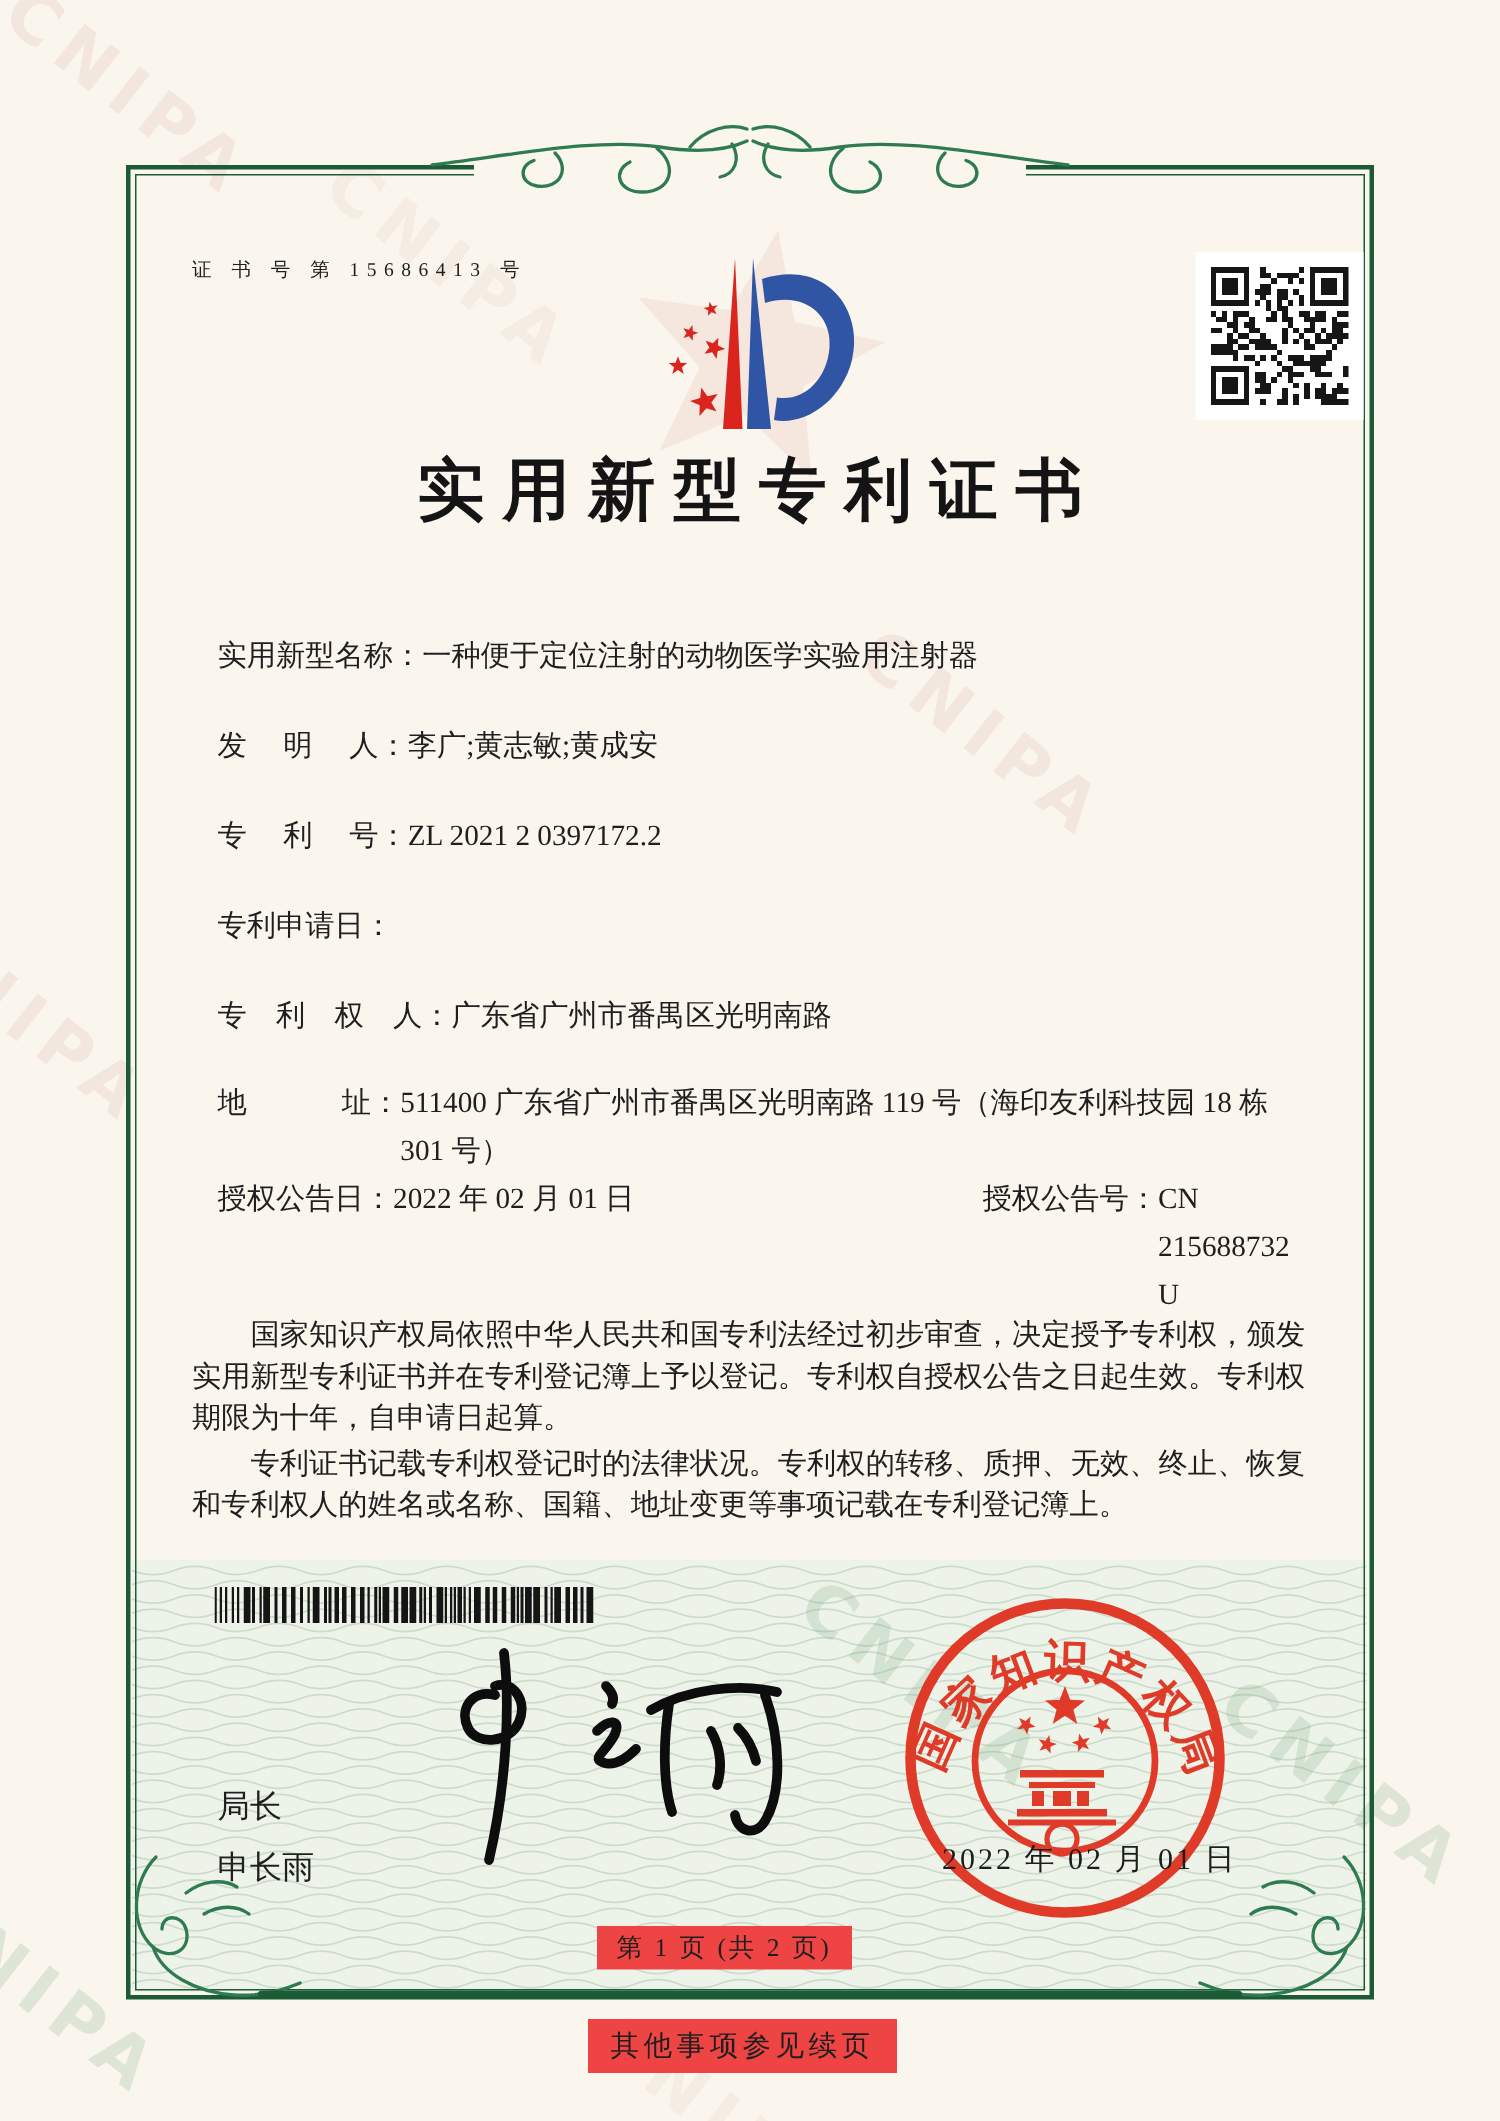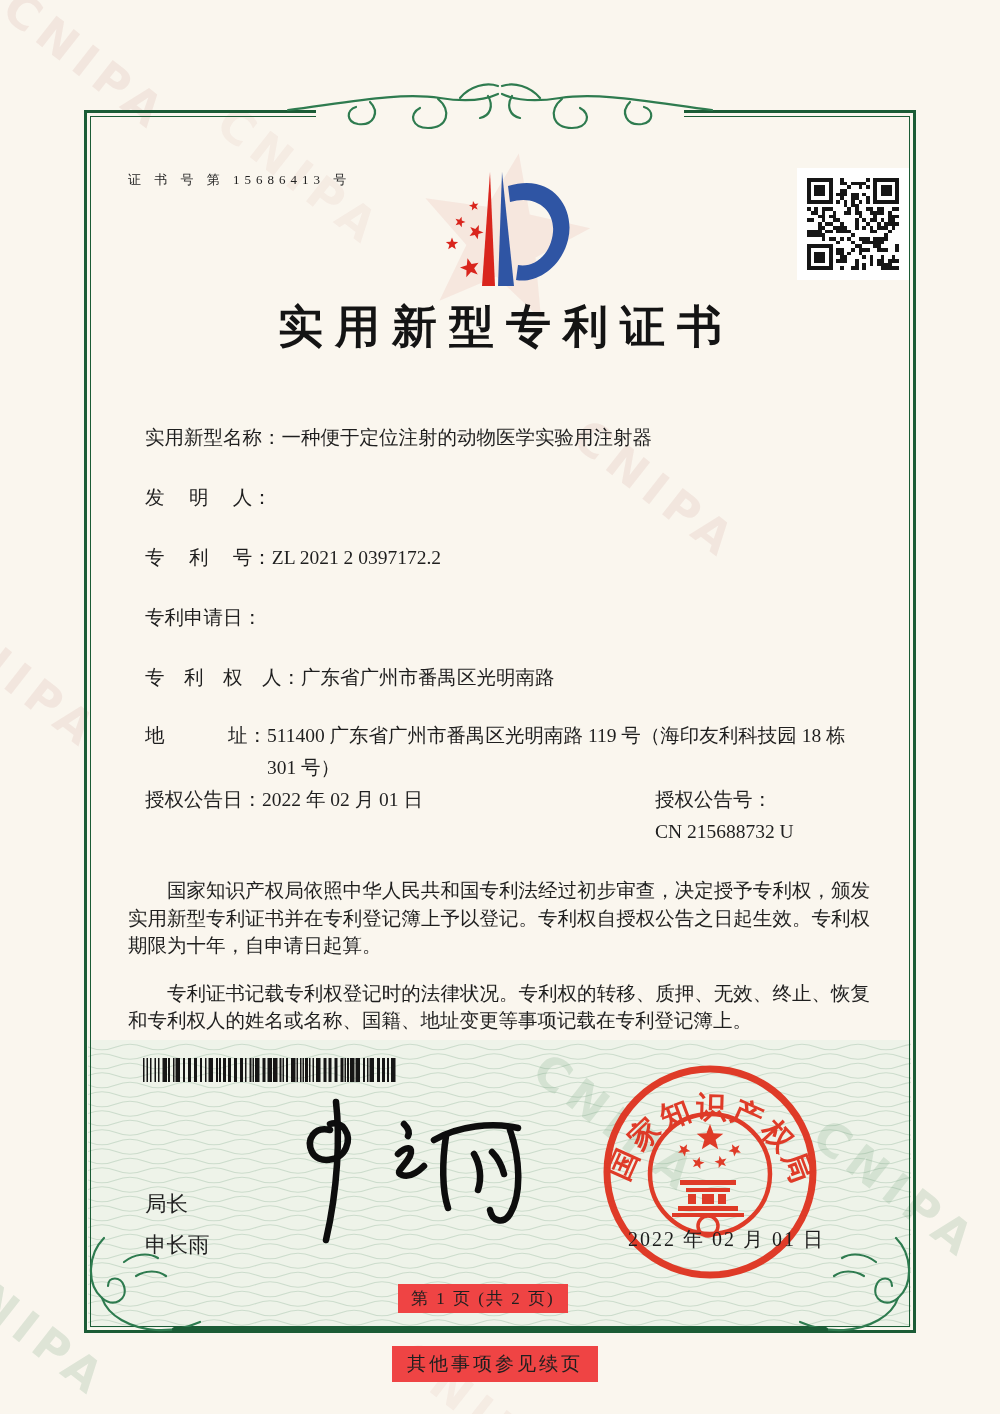--- a/index.html
+++ b/index.html
@@ -24,25 +24,25 @@
                border-radius:3px;z-index:4;}
   .cert-no{position:absolute;left:128px;top:171px;font-size:13px;letter-spacing:5px;z-index:5;}
   .logo{position:absolute;left:424px;top:160px;z-index:5;}
   .qr-box{position:absolute;left:797px;top:168px;width:112px;height:112px;background:#fff;z-index:5;}
   .qr-box svg{position:absolute;left:10px;top:10px;}
   .title{position:absolute;left:0;right:0;top:297px;text-align:center;font-size:45px;font-weight:bold;
          letter-spacing:12px;padding-left:12px;color:#141414;z-index:5;}
   .field{position:absolute;left:145px;width:725px;display:flex;font-size:19.5px;line-height:32px;z-index:5;}
   .field .lbl{white-space:pre;flex:none;}
   .field .val{flex:1;}
-  .grant-no{position:absolute;left:510px;top:0;display:flex;font-size:19.5px;line-height:32px;flex-direction:column;}
+  .grant-no{position:absolute;left:510px;top:0;display:flex;font-size:19.5px;line-height:32px;}
   .body-text{position:absolute;left:128px;top:877px;width:742px;font-size:19.5px;line-height:27.5px;
              text-align:justify;z-index:5;}
   .body-text p{margin:0;text-indent:2em;}
-  .body-text p + p{margin-top:20px;}
+  .body-text p + p{margin-top:3px;}
   .barcode{position:absolute;left:143px;top:1058px;z-index:5;}
   .director{position:absolute;left:145px;top:1144px;font-size:21.5px;line-height:41px;z-index:5;margin-top:40px;}
   .signature{position:absolute;left:296px;top:1096px;z-index:6;}
   .seal{position:absolute;left:600px;top:1062px;z-index:6;opacity:0.94;}
   .seal-date{position:absolute;left:628px;top:1226px;font-size:20px;letter-spacing:2px;color:#1c1c1c;z-index:7;}
   .page-info{position:absolute;left:398px;top:1284px;background:#ef4444;padding:3px 13px;
              font-size:17px;letter-spacing:2px;z-index:5;}
   .cont-note{position:absolute;left:392px;top:1346px;background:#ef4444;padding:5px 15px;
              font-size:19px;letter-spacing:3px;z-index:5;}
 </style>
@@ -365,20 +365,21 @@
   </div>
 
   <div class="title">实用新型专利证书</div>
 
   <div class="field" style="top:422px">
     <span class="lbl">实用新型名称：</span>
     <span class="val">一种便于定位注射的动物医学实验用注射器</span>
   </div>
   <div class="field" style="top:482px">
     <span class="lbl">发 　明 　人：</span>
+    <span class="val">李广;黄志敏;黄成安</span>
   </div>
   <div class="field" style="top:542px">
     <span class="lbl">专 　利 　号：</span>
     <span class="val">ZL 2021 2 0397172.2</span>
   </div>
   <div class="field" style="top:602px">
     <span class="lbl">专利申请日：</span>
   </div>
   <div class="field" style="top:662px">
     <span class="lbl">专　利　权　人：</span>

